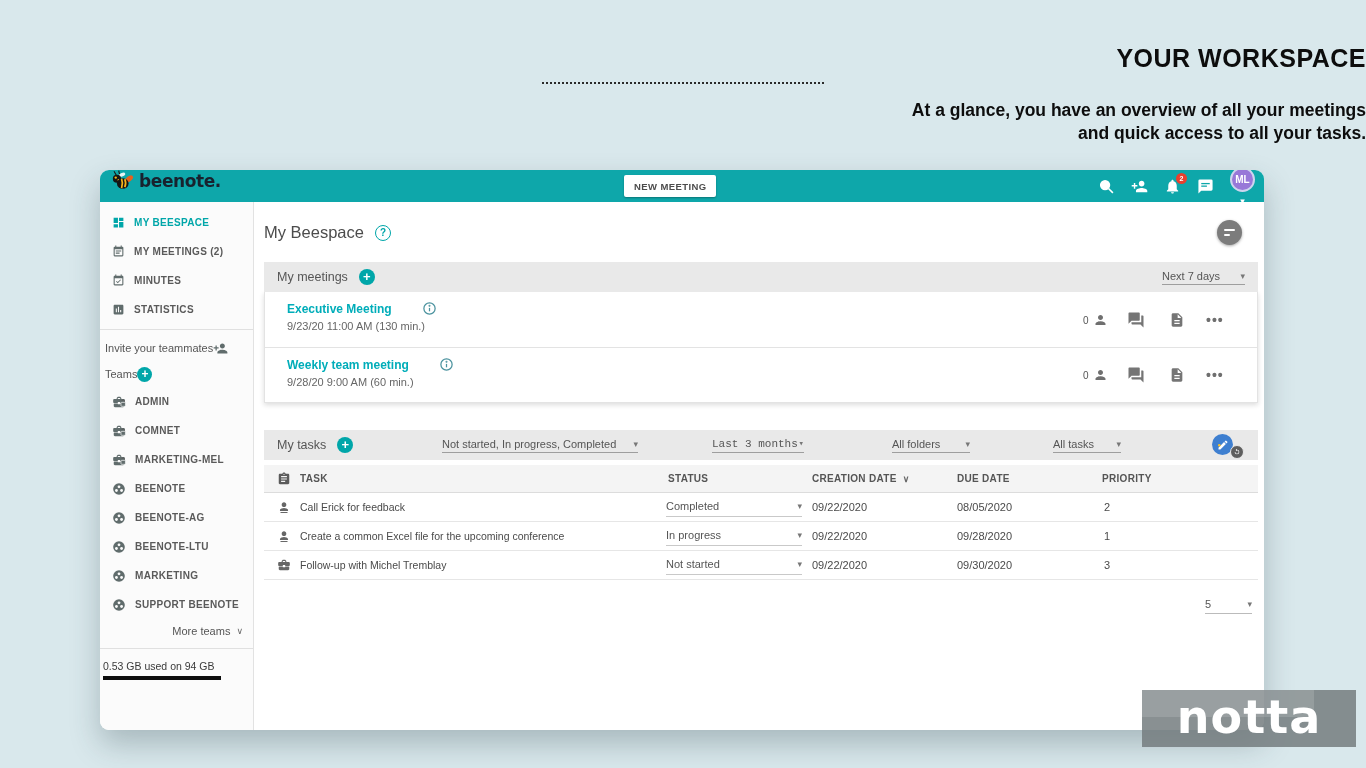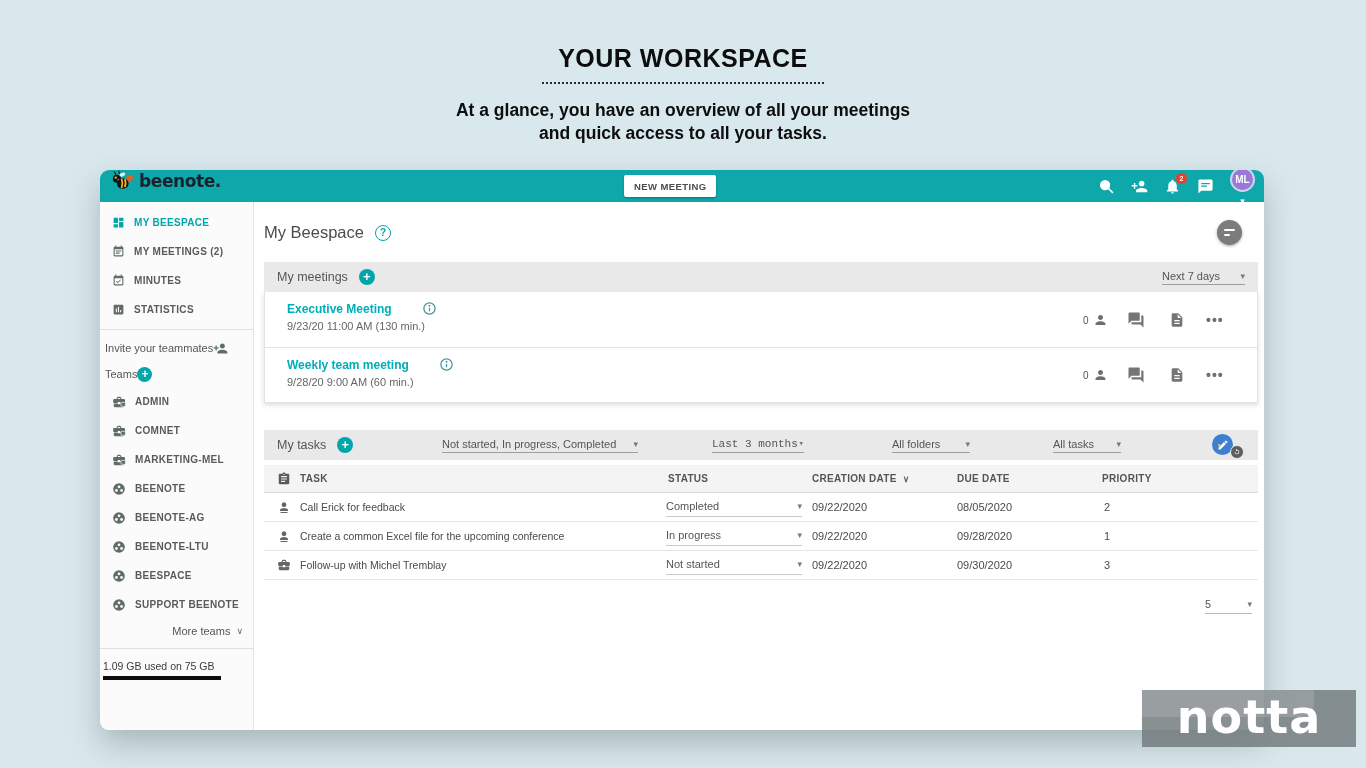--- a/index.html
+++ b/index.html
@@ -1,21 +1,21 @@
 <!DOCTYPE html>
 <html><head>
 <meta charset="utf-8">
 <style>
   * { margin:0; padding:0; box-sizing:border-box; }
   html,body { background:#d9e8ec; }
   .screen { position:relative; width:1366px; height:768px; background:#d9e8ec;
             font-family:"Liberation Sans", sans-serif; overflow:hidden; }
 
   
-  .hero { position:absolute; top:44px; left:0; width:100%; text-align:center; }
+  .hero { position:absolute; top:44px; left:0; width:100%; text-align:right; }
   .hero-title { font-size:25px; font-weight:bold; letter-spacing:.5px; color:#0d0d0d; }
   .hero-divider { width:282px; margin:9px auto 0; border-bottom:2px dotted #2a2a2a; }
   .hero-sub { margin-top:15px; font-size:17.5px; font-weight:bold; color:#0d0d0d; line-height:23px; }
 
   
   .window { position:absolute; left:100px; top:170px; width:1164px; height:560px;
             background:#fff; border-radius:9px; overflow:hidden;
             box-shadow:0 14px 30px rgba(40,60,70,.28); }
 
   
@@ -298,41 +298,41 @@
           </svg>
           <span>BEENOTE-LTU</span>
         </div>
         <div class="nav-item team-item">
           <svg viewBox="0 0 24 24">
             <circle cx="12" cy="12" r="10"></circle>
               <circle cx="12" cy="8.2" r="2.4" fill="#fbfbfb"></circle>
               <circle cx="7.6" cy="14.6" r="2.4" fill="#fbfbfb"></circle>
               <circle cx="16.4" cy="14.6" r="2.4" fill="#fbfbfb"></circle>
           </svg>
-          <span>BEESPACE</span>
+          <span>MARKETING</span>
         </div>
         <div class="nav-item team-item">
           <svg viewBox="0 0 24 24">
             <circle cx="12" cy="12" r="10"></circle>
               <circle cx="12" cy="8.2" r="2.4" fill="#fbfbfb"></circle>
               <circle cx="7.6" cy="14.6" r="2.4" fill="#fbfbfb"></circle>
               <circle cx="16.4" cy="14.6" r="2.4" fill="#fbfbfb"></circle>
           </svg>
           <span>SUPPORT BEENOTE</span>
         </div>
 
         <div class="more-teams">
           <span>More teams</span>
           <span class="chevron">∨</span>
         </div>
 
         <div class="side-divider"></div>
 
         <div class="storage">
-          <span>1.09 GB used on 75 GB</span>
+          <span>0.53 GB used on 94 GB</span>
           <div class="storage-bar"></div>
         </div>
       </aside>
 
       <main class="content">
 
         <div class="content-head">
           <span class="page-h2">My Beespace</span>
           <span class="help-icon">?</span>
           <span class="round-btn">

